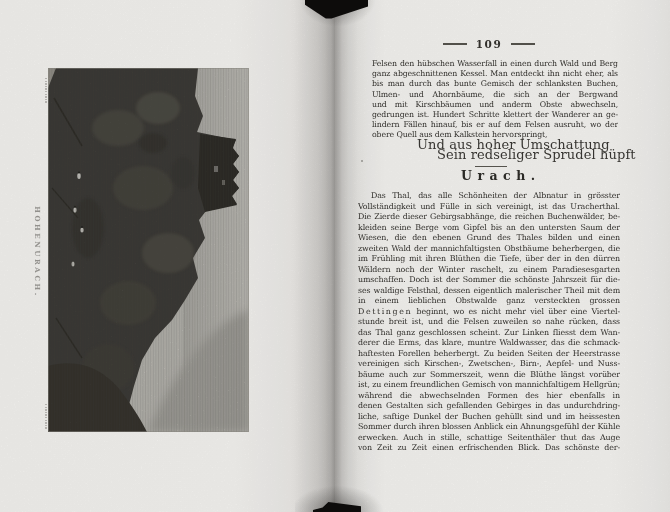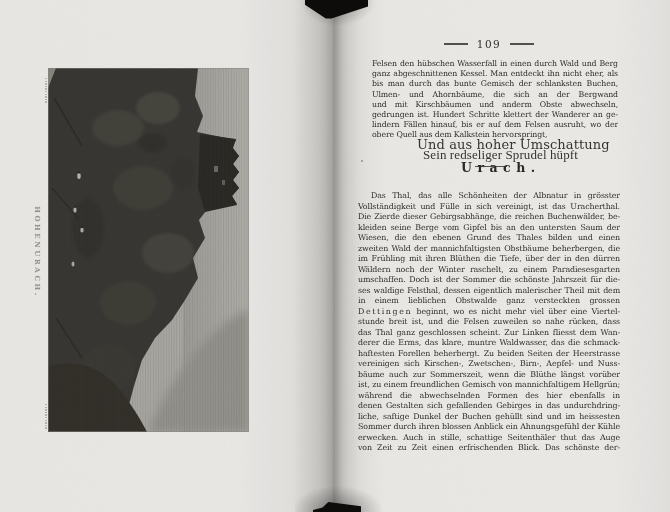--- a/index.html
+++ b/index.html
@@ -19,39 +19,39 @@
   .plate-caption{position:absolute;left:-39px;top:246px;width:150px;height:12px;
     transform:rotate(90deg);text-align:center;
     font-size:7px;letter-spacing:2.6px;color:#9b9995;font-weight:bold;}
   .credit{position:absolute;width:2px;background:repeating-linear-gradient(
       to bottom,#b1afab 0 1.4px,transparent 1.4px 2.6px);opacity:.8;}
   .credit-top{left:45px;top:78px;height:26px;}
   .credit-bottom{left:45px;top:404px;height:26px;}
   .pagenum-row{position:absolute;left:23px;top:37px;width:262px;height:14px;
     display:flex;align-items:center;justify-content:center;gap:9px;}
   .dashrule{display:inline-block;width:24px;height:1.4px;background:#57554f;}
-  .pagenum{font-size:10.5px;font-weight:400;letter-spacing:1.5px;color:#34322e;}
+  .pagenum{font-size:10.5px;font-weight:700;letter-spacing:1.5px;color:#34322e;}
 
   .para{position:absolute;}
   .para1{left:37px;top:59px;width:246px;font-size:7.8px;}
   .para2{left:23px;top:191px;width:262px;font-size:7.9px;}
   .tline{height:10.2px;line-height:10.2px;white-space:normal;overflow:hidden;
          text-align:justify;text-align-last:justify;letter-spacing:-0.12px;color:#34322e;}
   .para2 .tline{height:10.5px;line-height:10.5px;}
   .tline.endline{text-align-last:left;}
   .tline.indent{text-indent:13px;}
   .sperr{letter-spacing:1.6px;}
 
   .verse{position:absolute;left:0;top:0;width:335px;}
   .vline{position:absolute;font-size:13px;line-height:9px;color:#3a3834;letter-spacing:.1px;white-space:nowrap;}
   .v1{left:82px;top:140px;}
-  .v2{left:88px;top:150px;font-family:Liberation Serif, serif;}
+  .v2{left:102px;top:150px;}
 
   .rule{position:absolute;left:140px;top:166px;width:32px;height:1.2px;background:#5a5852;}
-  .heading{position:absolute;left:126px;top:160px;margin:0;
+  .heading{position:absolute;left:126px;top:168px;margin:0;
     font-size:12.5px;font-weight:bold;letter-spacing:5.5px;color:#2e2d29;white-space:nowrap;}
   .speck{position:absolute;left:26px;top:160px;width:2px;height:2px;border-radius:50%;
     background:#8d8b86;opacity:.8;}
 
   
   .overlay{position:absolute;pointer-events:none;}
   .spine-shadow{left:290px;top:0;width:95px;height:512px;
     background:linear-gradient(90deg,rgba(62,60,56,0) 0%,rgba(62,60,56,.07) 30%,
       rgba(44,42,40,.16) 43%,rgba(32,30,28,.27) 48%,rgba(44,42,40,.14) 55%,
       rgba(62,60,56,.05) 72%,rgba(62,60,56,0) 100%);}

